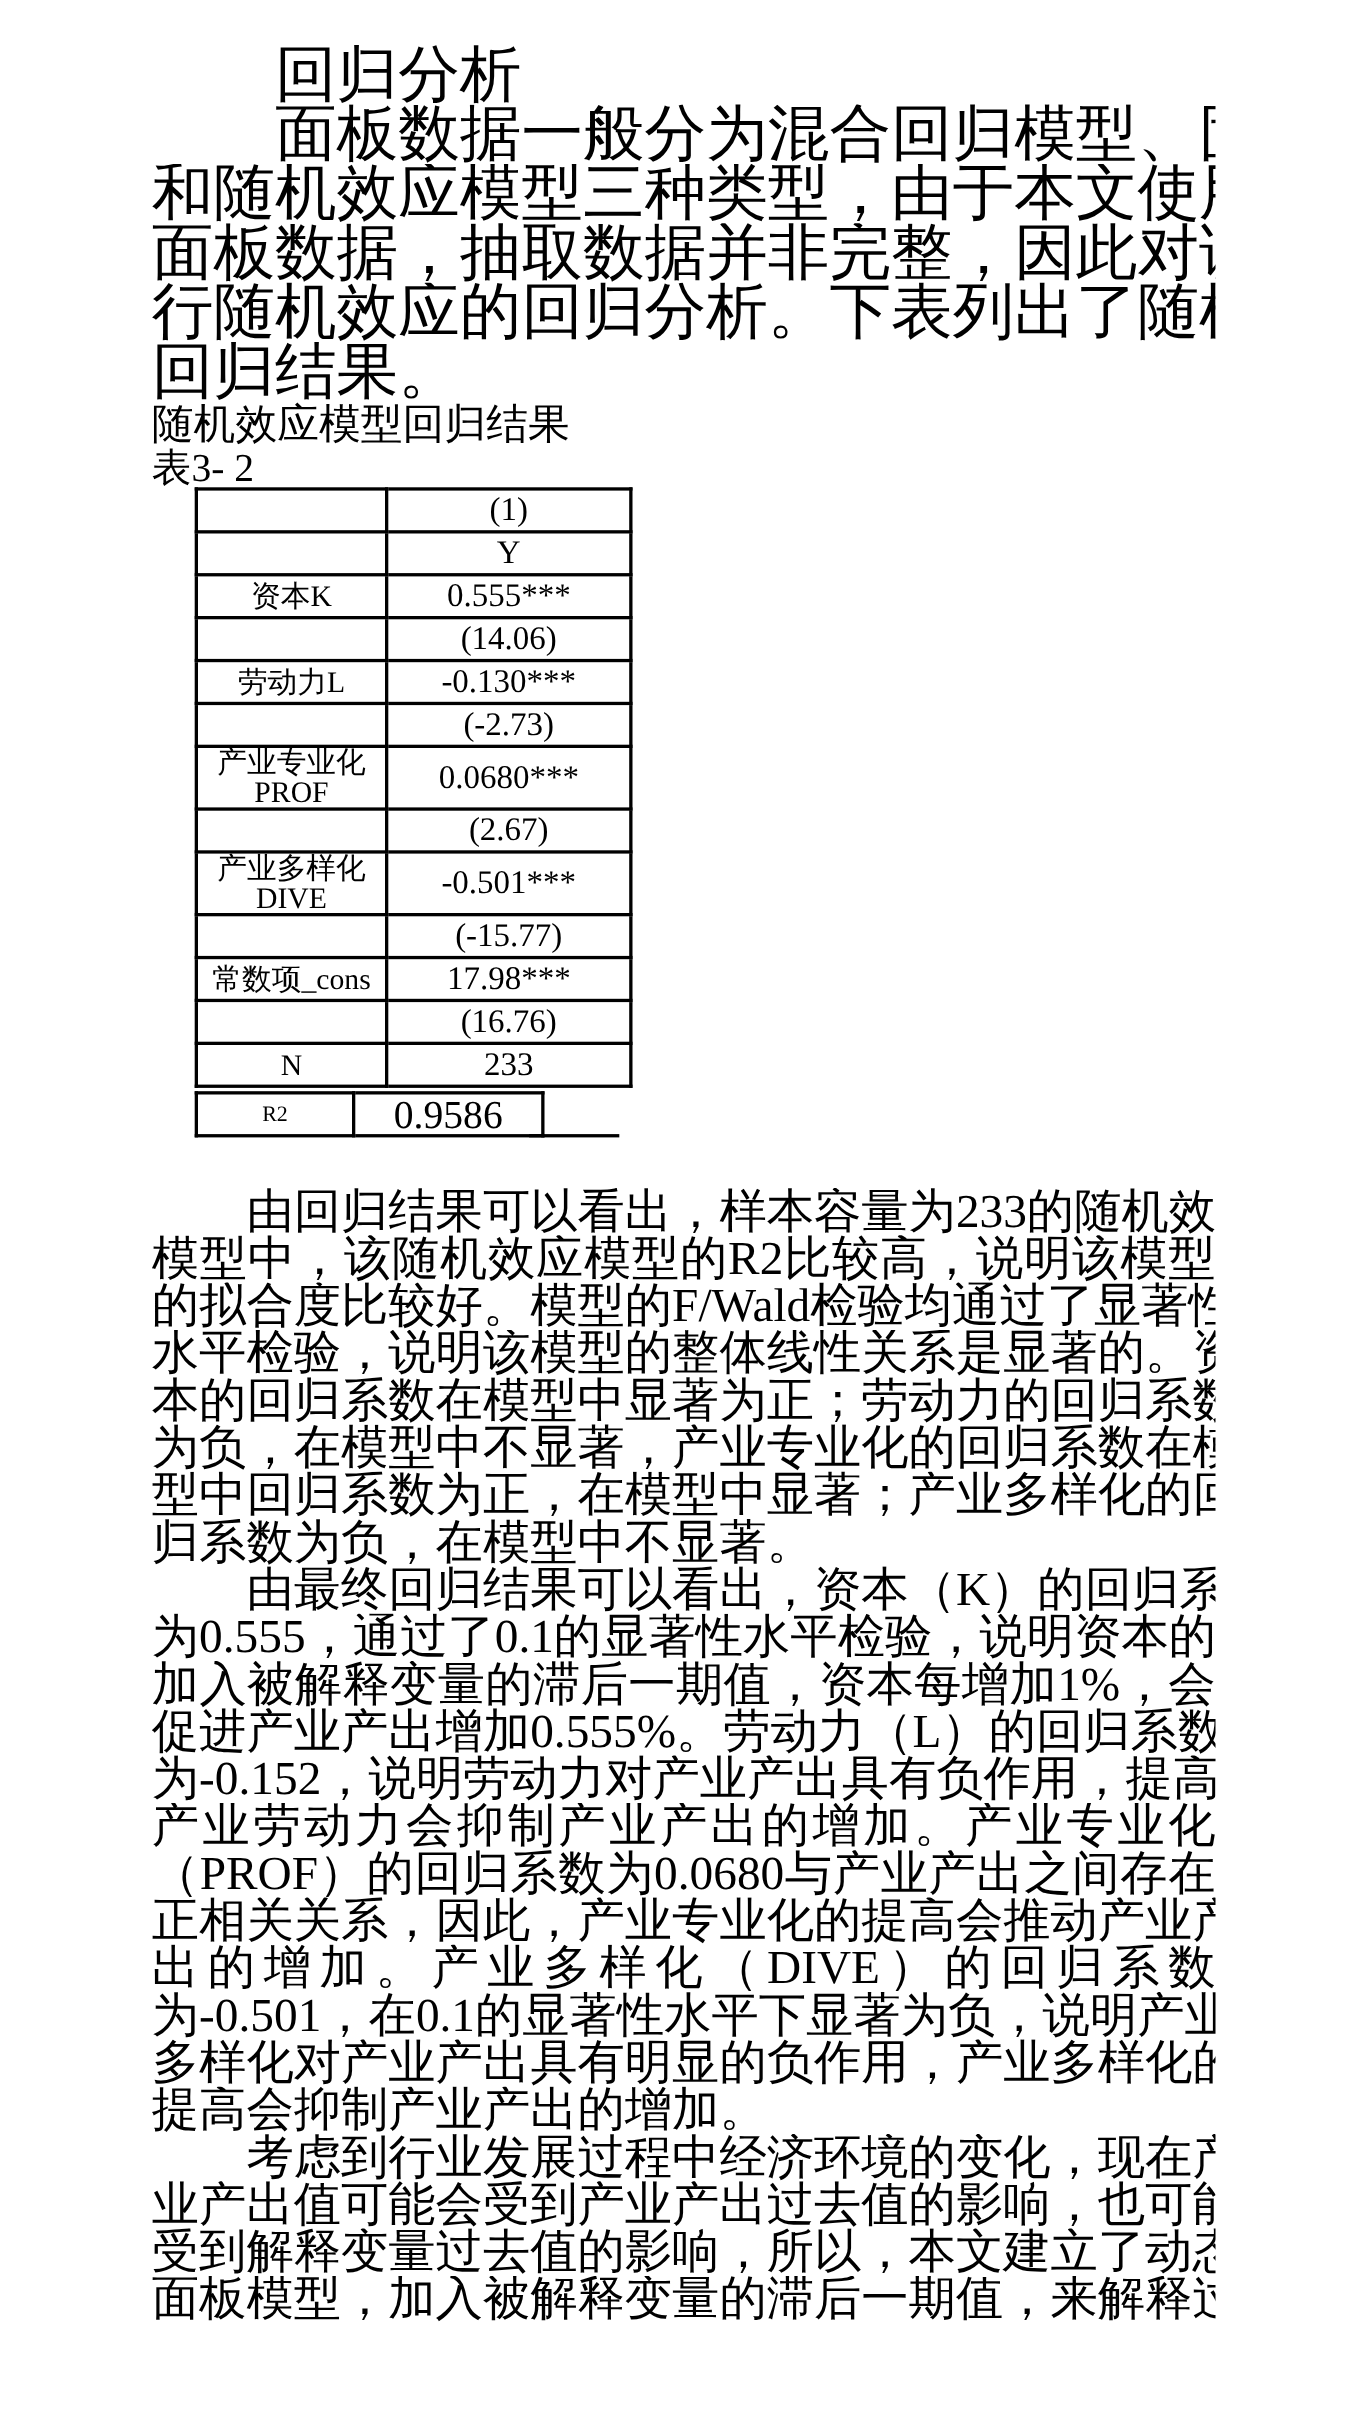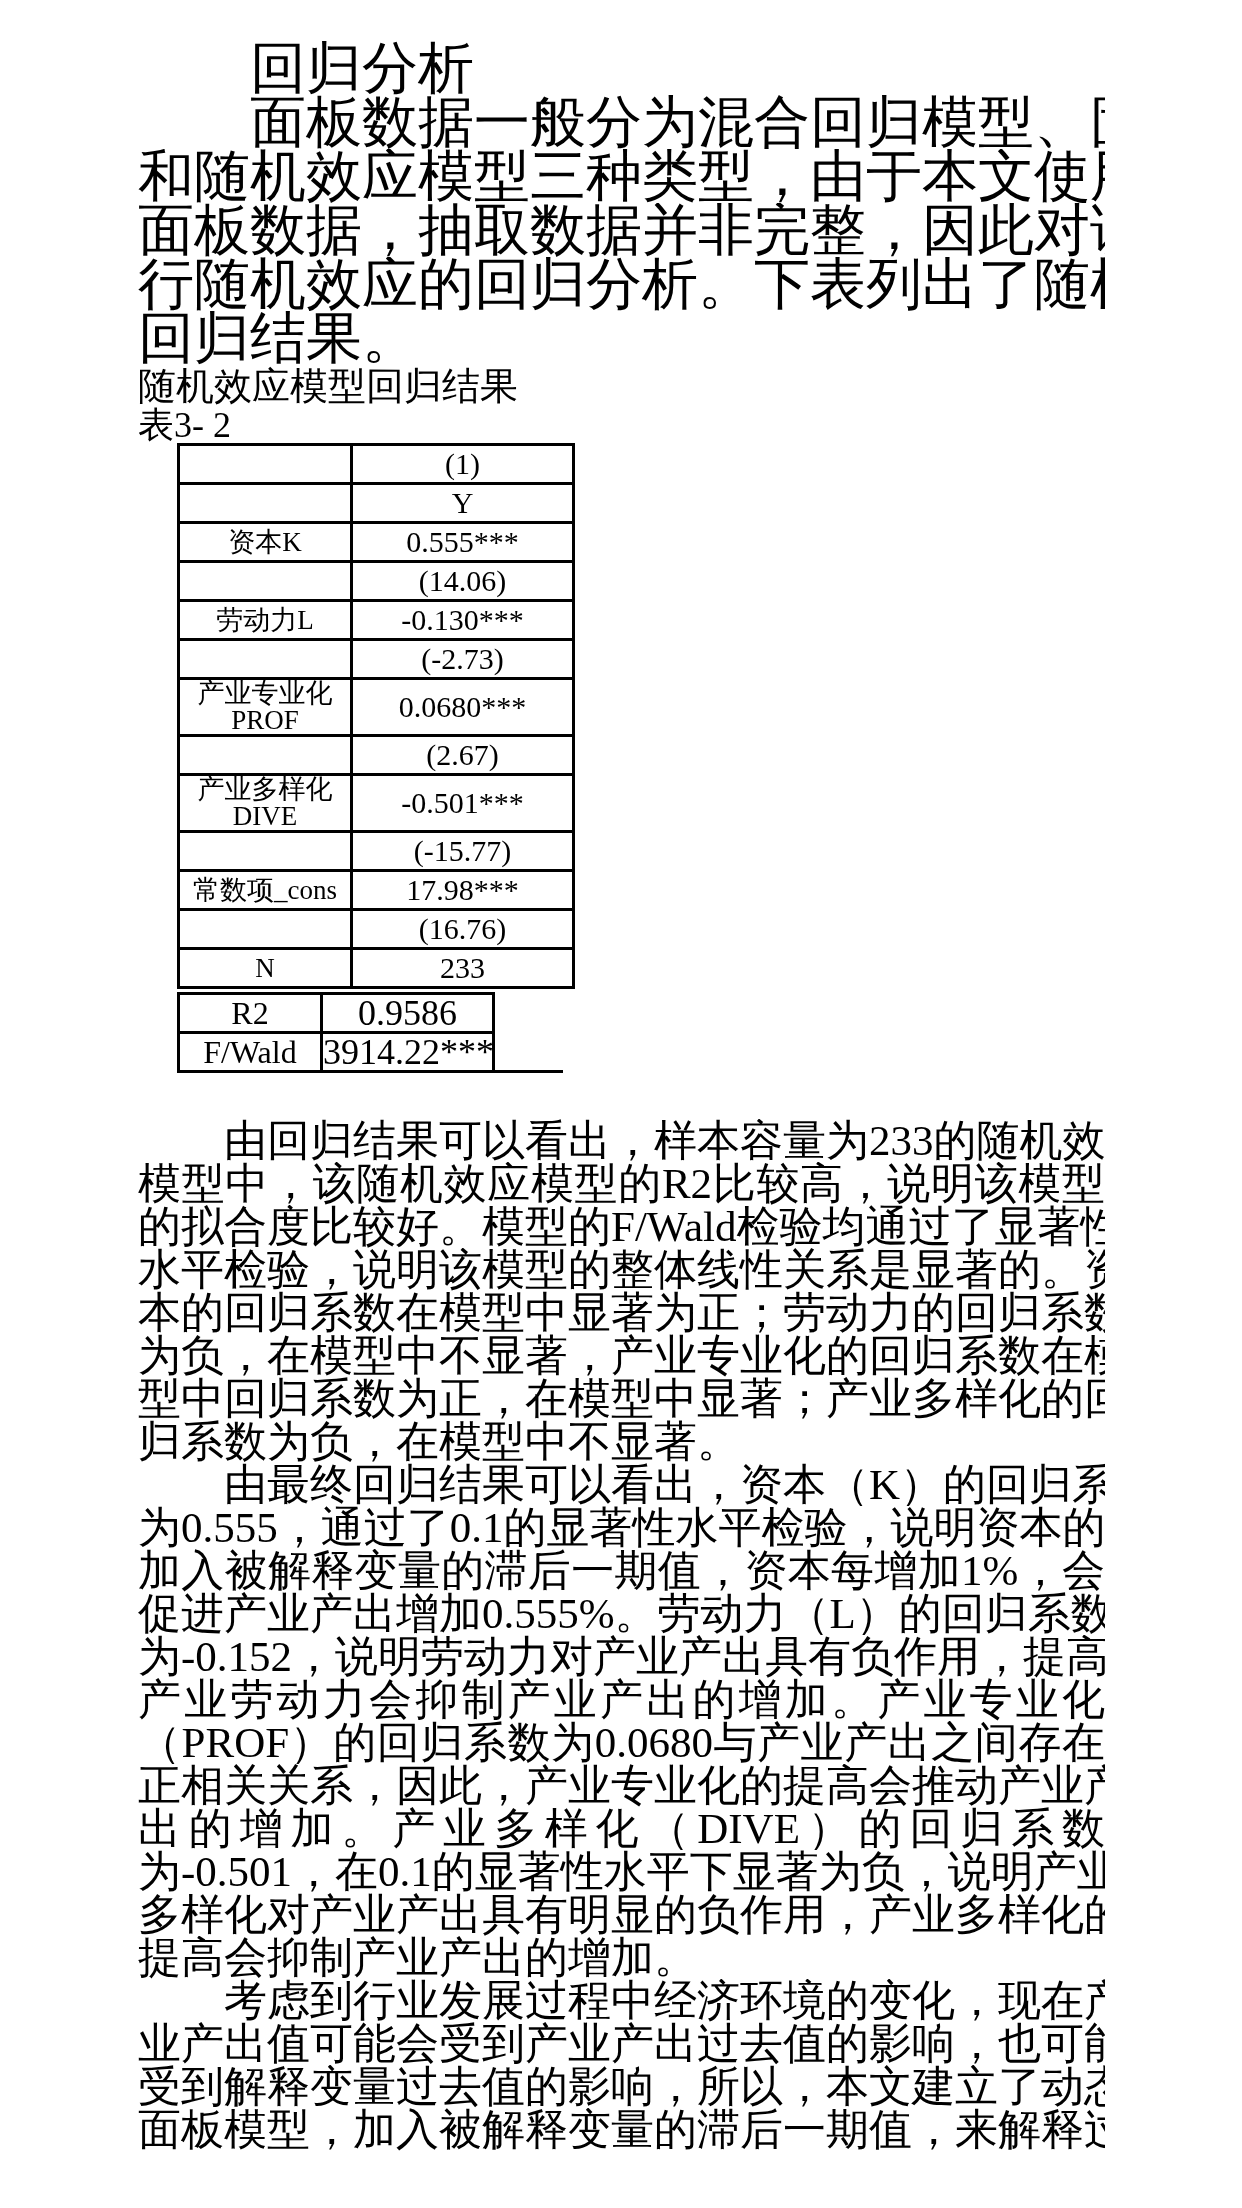--- a/index.html
+++ b/index.html
@@ -28,21 +28,21 @@
   td {
     border:3px solid #000; text-align:center; vertical-align:middle;
     height:36px; padding:0; overflow:hidden; line-height:1;
   }
   table.main  { width:389px; margin-left:39px; }
   table.main  td.c1 { width:170px; font-size:27px; }
   table.main  td.c2 { width:219px; font-size:30px; }
 
   .stats-wrap { position:relative; width:480px; }
   table.stats { width:309px; margin-left:39px; margin-top:3px; }
-  table.stats td.c1 { width:140px; font-size:32px; }
+  table.stats td.c1 { width:140px; font-size:20px; }
   table.stats td.c2 { width:169px; font-size:36px; }
   .stub-line { position:absolute; left:343px; bottom:0; width:82px; height:3px; background:#000; }
 </style>
 </head>
 <body>
 
 <div class="page">
 
 
   <div class="textblock intro">
@@ -120,24 +120,20 @@
       </tbody>
   </table>
 
   <div class="stats-wrap">
     <table class="stats">
       <tbody>
           <tr>
             <td class="c1">R2</td>
             <td class="c2">0.9586</td>
           </tr>
-          <tr>
-            <td class="c1">F/Wald</td>
-            <td class="c2">3914.22***</td>
-          </tr>
         </tbody>
     </table>
     <div class="stub-line"></div>
   </div>
 
   <div class="textblock analysis">
       <div>
         <div class="ln first">由回归结果可以看出，样本容量为233的随机效应</div>
         <div class="ln">模型中，该随机效应模型的R2比较高，说明该模型</div>
         <div class="ln">的拟合度比较好。模型的F/Wald检验均通过了显著性</div>

